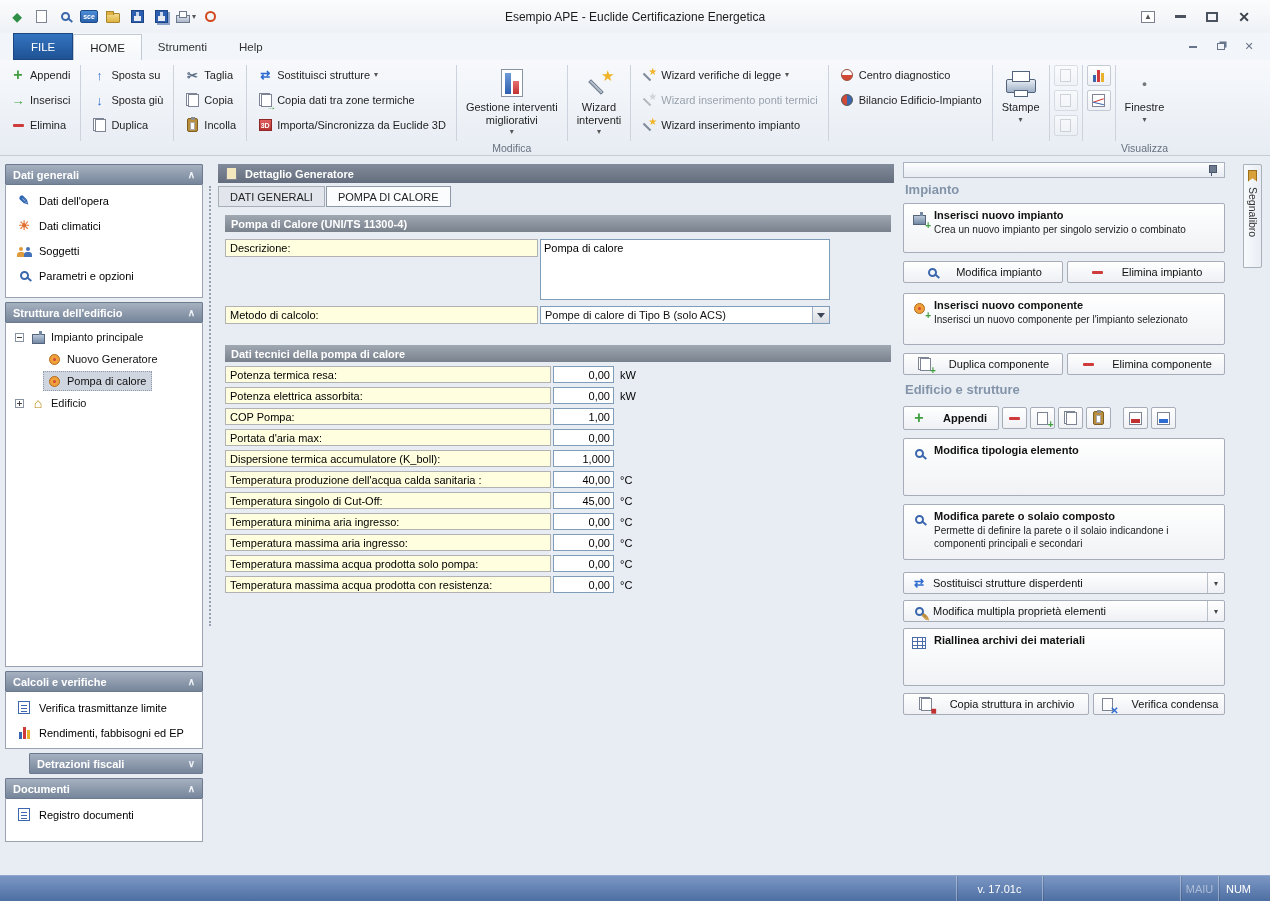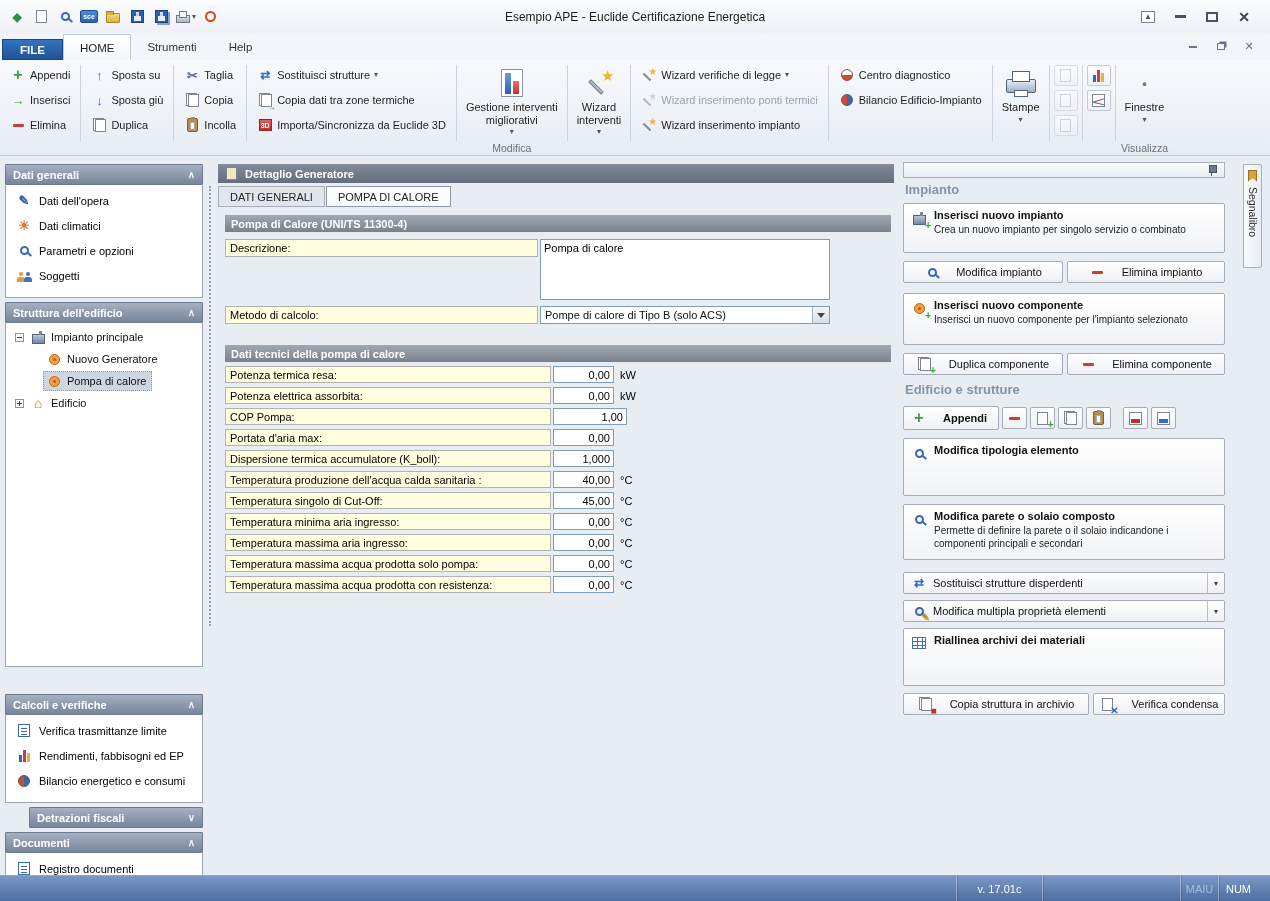--- a/index.html
+++ b/index.html
@@ -14,21 +14,21 @@
   .wc{display:flex;align-items:center;margin-left:auto;padding-right:10px;z-index:2}
   .wbtn{width:32px;height:22px;display:flex;align-items:center;justify-content:center}
   .ico-upbox{width:14px;height:12px;border:1px solid #7a828f;display:flex;align-items:center;justify-content:center;font-size:8px;color:#555;background:#fff}
   .ico-min{width:11px;height:3px;background:#4c5360}
   .ico-max{width:12px;height:10px;border:2px solid #4c5360}
   .ico-close{font-size:14px;color:#3b414b;font-weight:bold}
 
   
   #tabrow{position:absolute;top:33px;left:0;right:0;height:27px;background:#f2f5f9;display:flex;align-items:flex-end}
   .tab{height:26px;padding:0 16px;display:flex;align-items:center;font-size:11.5px;color:#333}
-  .tab.file{height:21px;background:linear-gradient(#3374c0,#1f5294);border:1px solid #1a4781;color:#fff;font-weight:bold;padding:0 17px;margin-left:2px}
+  .tab.file{height:27px;background:linear-gradient(#3374c0,#1f5294);border:1px solid #1a4781;color:#fff;font-weight:normal;padding:0 17px;margin-left:13px}
   .tab.selected{background:linear-gradient(#fdfefe,#f4f7fa);border:1px solid #c2cad5;border-bottom:none;color:#1d1d1d}
   .childctrls{margin-left:auto;display:flex;gap:6px;padding:0 10px 6px 0}
   .cbtn{width:22px;height:15px;display:flex;align-items:center;justify-content:center;color:#68748a}
   .ico-cmin{width:8px;height:2px;background:#68748a}
   .ico-crest{width:8px;height:7px;border:1px solid #68748a;box-shadow:2px -2px 0 -0.5px #68748a;background:#f2f5f9}
   .ico-cx{font-size:11px;color:#68748a}
 
   
   #ribbon{position:absolute;top:60px;left:0;right:0;height:96px;background:linear-gradient(#f7f9fc,#e7ecf3);border-bottom:1px solid #c5ccd6;display:flex;align-items:stretch;padding:2px 2px 0 2px}
   .rsep{width:1px;background:#cdd3dc;margin:3px 2px 14px 2px}
@@ -560,32 +560,32 @@
             <span>Dati dell'opera</span>
           </div>
           <div class="sitem">
             <span class="ic">
               <span class="g" style="color:#e07030;font-size:13px;font-weight:bold">☀</span>
             </span>
             <span>Dati climatici</span>
           </div>
           <div class="sitem">
             <span class="ic">
-              <span class="mag"></span>
-            </span>
-            <span>Parametri e opzioni</span>
-          </div>
-          <div class="sitem">
-            <span class="ic">
               <span class="pp">
                 <i class="p1"></i>
                 <i class="p2"></i>
               </span>
             </span>
             <span>Soggetti</span>
+          </div>
+          <div class="sitem">
+            <span class="ic">
+              <span class="mag"></span>
+            </span>
+            <span>Parametri e opzioni</span>
           </div>
         </div>
       </div>
       <div class="spanel" style="height: 365px;">
         <div class="panel-h">
           <span>Struttura dell'edificio</span>
           <span class="chev">∧</span>
         </div>
         <div class="panel-b">
           <div class="trow">
@@ -623,21 +623,21 @@
             <span class="exp plus"></span>
             <span class="tw">
               <span class="ic">
                 <span class="g" style="color:#b8860b;font-size:14px;font-weight:bold">⌂</span>
               </span>
               <span class="tlabel">Edificio</span>
             </span>
           </div>
         </div>
       </div>
-      <div class="spanel" style="height: 109px; margin-top: 23px;">
+      <div class="spanel" style="height: 78px;">
         <div class="panel-h">
           <span>Calcoli e verifiche</span>
           <span class="chev">∧</span>
         </div>
         <div class="panel-b">
           <div class="sitem">
             <span class="ic">
               <span class="listicon"></span>
             </span>
             <span>Verifica trasmittanze limite</span>
@@ -716,21 +716,21 @@
     <div class="sechdr" style="top:181px">Dati tecnici della pompa di calore</div>
 
     <div id="fields">
         <div class="ylab" style="top: 202px; left: 7px; width: 326px; height: 17px;">Potenza termica resa:</div>
         <input class="fval" value="0,00" style="top: 202px; left: 335px; width: 61px;">
         <span class="unit" style="top: 202px; left: 402px;">kW</span>
         <div class="ylab" style="top: 223px; left: 7px; width: 326px; height: 17px;">Potenza elettrica assorbita:</div>
         <input class="fval" value="0,00" style="top: 223px; left: 335px; width: 61px;">
         <span class="unit" style="top: 223px; left: 402px;">kW</span>
         <div class="ylab" style="top: 244px; left: 7px; width: 326px; height: 17px;">COP Pompa:</div>
-        <input class="fval" value="1,00" style="top: 244px; left: 335px; width: 74px;">
+        <input class="fval" value="1,00" style="top: 244px; left: 335px; width: 61px;">
         <div class="ylab" style="top: 265px; left: 7px; width: 326px; height: 17px;">Portata d'aria max:</div>
         <input class="fval" value="0,00" style="top: 265px; left: 335px; width: 61px;">
         <div class="ylab" style="top: 286px; left: 7px; width: 326px; height: 17px;">Dispersione termica accumulatore (K_boll):</div>
         <input class="fval" value="1,000" style="top: 286px; left: 335px; width: 61px;">
         <div class="ylab" style="top: 307px; left: 7px; width: 326px; height: 17px;">Temperatura produzione dell'acqua calda sanitaria :</div>
         <input class="fval" value="40,00" style="top: 307px; left: 335px; width: 61px;">
         <span class="unit" style="top: 307px; left: 402px;">°C</span>
         <div class="ylab" style="top: 328px; left: 7px; width: 326px; height: 17px;">Temperatura singolo di Cut-Off:</div>
         <input class="fval" value="45,00" style="top: 328px; left: 335px; width: 61px;">
         <span class="unit" style="top: 328px; left: 402px;">°C</span>

